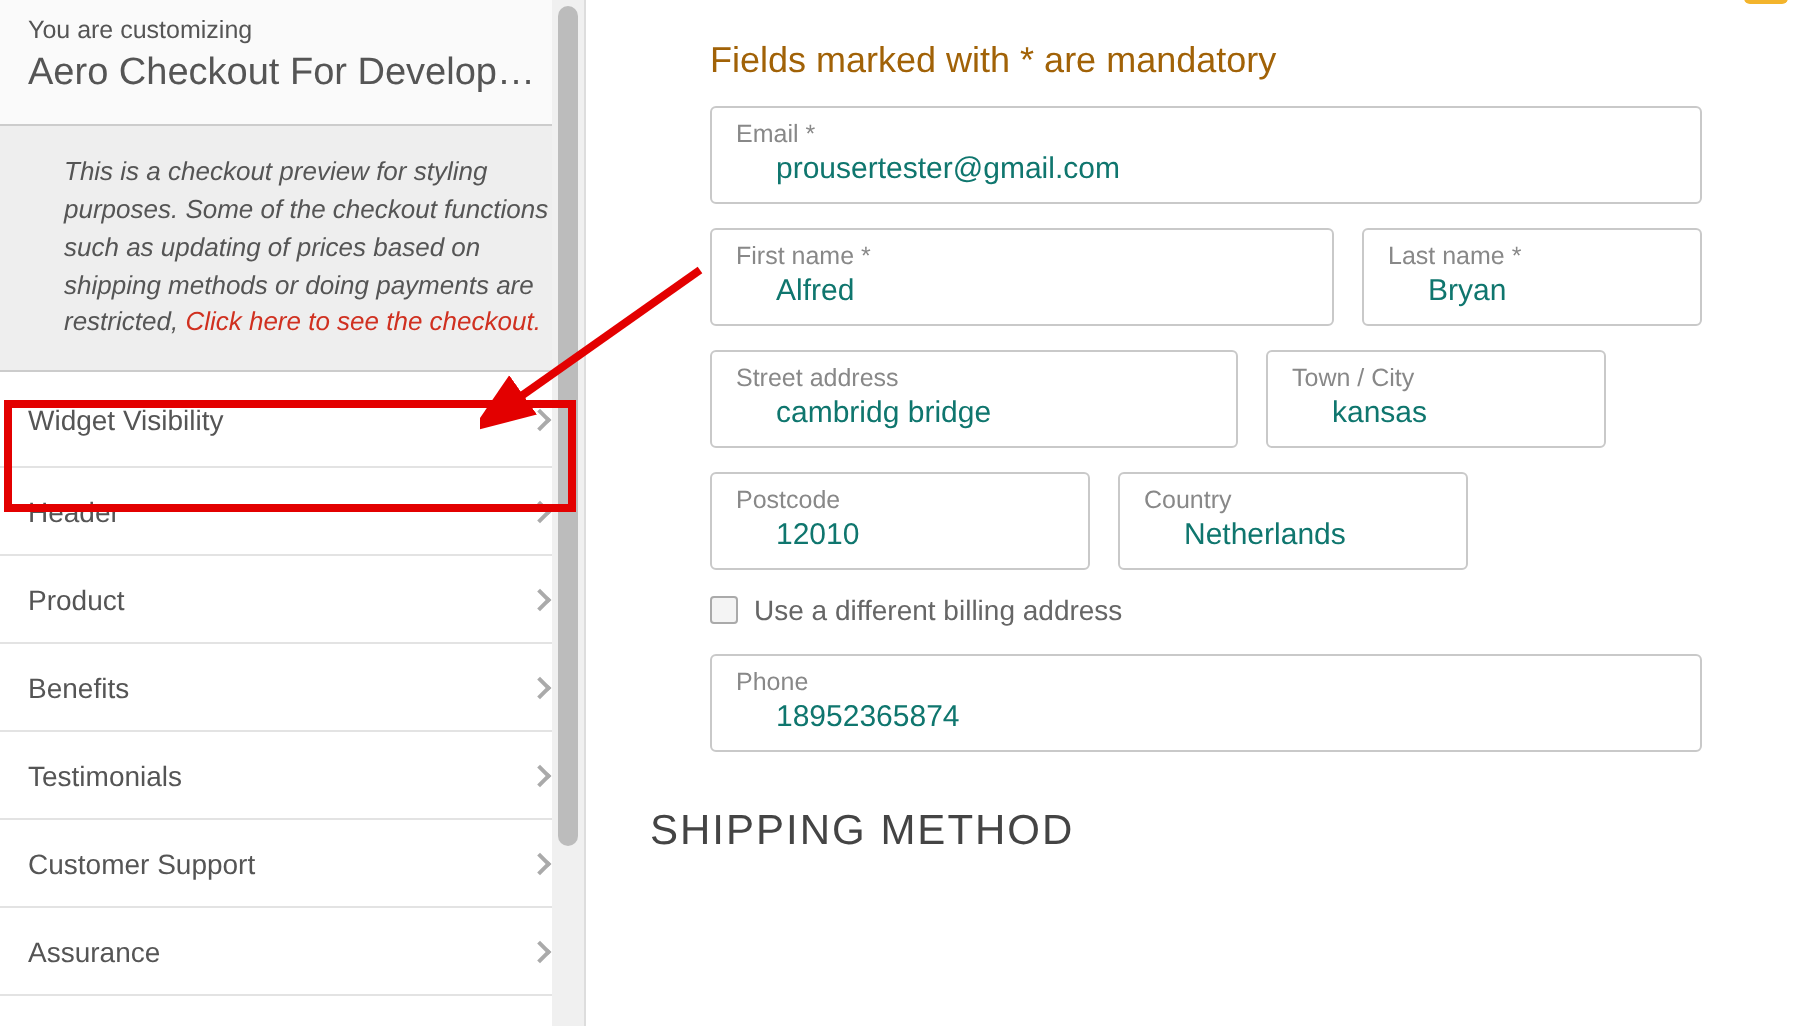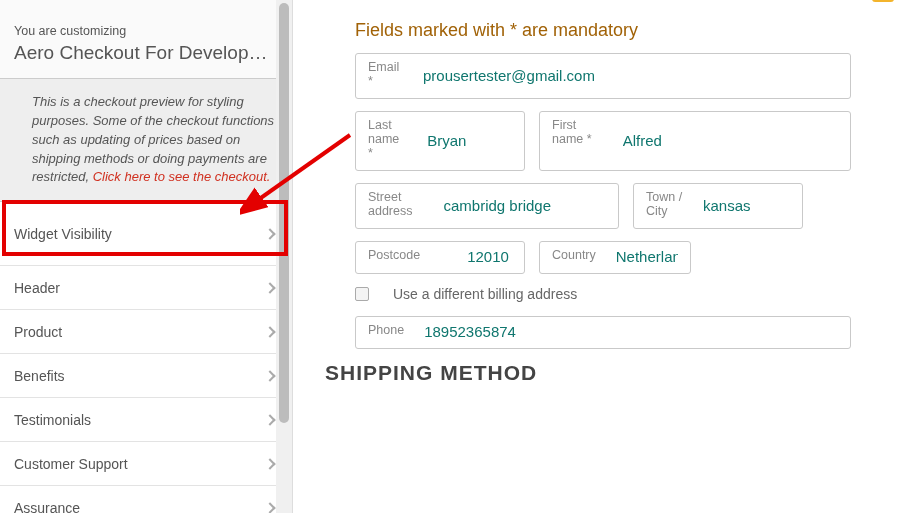--- a/index.html
+++ b/index.html
@@ -4,63 +4,63 @@
 <style>
   * { box-sizing: border-box; margin: 0; padding: 0; }
   html, body { width: 902px; height: 513px; font-family: -apple-system, "Segoe UI", Helvetica, Arial, sans-serif; overflow: hidden; background: #fff; }
   .root { display: flex; width: 902px; height: 513px; position: relative; }
 
   
   .sidebar { width: 293px; height: 513px; position: relative; background: #fff; border-right: 1px solid #ddd; }
   .sidebar-scroll { position: absolute; right: 0; top: 0; width: 16px; height: 513px; background: #f0f0f0; }
   .sidebar-scroll-thumb { position: absolute; right: 3px; top: 3px; width: 10px; height: 420px; background: #bcbcbc; border-radius: 5px; }
 
-  .sb-header { padding: 24px 14px 14px 14px; border-bottom: 1px solid #ccc; background: #fafafa; }
+  .sb-header { padding: 8px 14px 14px 14px; border-bottom: 1px solid #ccc; background: #fafafa; }
   .sb-header .you-are { font-size: 12.5px; color: #555; }
   .sb-header .title { font-size: 19px; color: #555; margin-top: 4px; font-weight: 400; white-space: nowrap; overflow: hidden; text-overflow: ellipsis; }
 
   .sb-note { background: #eeeeee; border-bottom: 1px solid #ccc; padding: 14px 16px 14px 32px; font-size: 13px; line-height: 1.45; font-style: italic; color: #555; }
   .sb-note .note-link { color: #d03020; cursor: pointer; }
 
   .sb-list { }
   .sb-item { display: flex; align-items: center; justify-content: space-between; height: 44px; padding: 0 18px 0 14px; border-bottom: 1px solid #e3e3e3; font-size: 14px; color: #555; cursor: pointer; background: #fff; }
   .sb-item .label { }
   .chev { width: 8px; height: 8px; border-right: 2px solid #aaa; border-bottom: 2px solid #aaa; transform: rotate(-45deg); }
-  .sb-item.tall { height: 64px; }
+  .sb-item.tall { height: 48px; }
 
   
   .red-frame { position: absolute; border: 4px solid #e30000; pointer-events: none; left: 2px; top: 200px; width: 286px; height: 56px; z-index: 5; }
   .arrow-wrap { position: absolute; left: 240px; top: 130px; width: 120px; height: 90px; z-index: 6; pointer-events: none; }
 
   
   .main { flex: 1; padding: 10px 16px 0 30px; position: relative; overflow: hidden; }
   .orange-tab { position: absolute; top: -8px; right: 8px; width: 22px; height: 10px; background: #f3b42c; border-radius: 0 0 3px 3px; }
   .section-title { display: flex; align-items: center; gap: 8px; }
   .pencil-badge { width: 26px; height: 26px; border-radius: 50%; background: #0e8fea; display: flex; align-items: center; justify-content: center; }
   .pencil-badge svg { width: 14px; height: 14px; }
   .section-title h2 { font-size: 21px; font-weight: 400; color: #444; letter-spacing: 1px; }
   .subnote { font-size: 18px; color: #a16207; margin: 10px 0 12px 32px; }
 
   .form { padding-left: 32px; padding-right: 6px; }
   .row { display: flex; gap: 14px; margin-bottom: 12px; }
-  .field { border: 1px solid #c9c9c9; border-radius: 3px; padding: 6px 12px 8px 12px; display: flex; flex-direction: row; background: #fff; }
+  .field { border: 1px solid #c9c9c9; border-radius: 3px; padding: 6px 12px 8px 12px; display: flex; flex-direction: column; background: #fff; }
   .field-label { font-size: 12.5px; color: #888; margin-bottom: 2px; }
   .field-value { font-size: 15px; color: #0f766e; border: none; outline: none; width: 100%; font-family: inherit; padding: 0; background: transparent; margin-left: 20px; }
-  .w-pc { width: 170px; gap: 27px; }
-  .w-ct { width: 152px; }
+  .w-pc { width: 190px; }
+  .w-ct { width: 175px; }
   .w-tc { width: 170px; }
   .w-sa { width: 264px; }
   .w-fn { width: 312px; }
   .w-ln { width: 170px; }
   .w-full { width: 496px; }
 
-  .chk-row { display: flex; align-items: center; gap: 24px; margin: 4px 0 14px 0; font-size: 14px; color: #666; }
+  .chk-row { display: flex; align-items: center; gap: 8px; margin: 4px 0 14px 0; font-size: 14px; color: #666; }
   .chk { width: 14px; height: 14px; border: 1px solid #aaa; border-radius: 2px; background: #f4f4f4; }
 
-  h2.method { font-size: 21px; font-weight: 700; color: #444; letter-spacing: 1px; margin-top: 12px; margin-left: 2px; }
+  h2.method { font-size: 21px; font-weight: 400; color: #444; letter-spacing: 1px; margin-top: 28px; margin-left: 2px; }
 </style>
 </head>
 <body>
 
 <div class="root">
 
   <aside class="sidebar">
 
     <div class="sb-header">
       <div class="you-are">You are customizing</div>
@@ -115,27 +115,27 @@
     <div class="form">
 
       <div class="row">
         <div class="field w-full">
           <span class="field-label">Email *</span>
           <input class="field-value" value="prousertester@gmail.com" style="">
         </div>
       </div>
 
       <div class="row">
+        <div class="field w-fn">
+          <span class="field-label">First name *</span>
+          <input class="field-value" value="Alfred" style="">
+        </div>
         <div class="field w-ln">
           <span class="field-label">Last name *</span>
           <input class="field-value" value="Bryan" style="">
-        </div>
-        <div class="field w-fn">
-          <span class="field-label">First name *</span>
-          <input class="field-value" value="Alfred" style="">
         </div>
       </div>
 
       <div class="row">
         <div class="field w-sa">
           <span class="field-label">Street address</span>
           <input class="field-value" value="cambridg bridge" style="">
         </div>
         <div class="field w-tc">
           <span class="field-label">Town / City</span>

